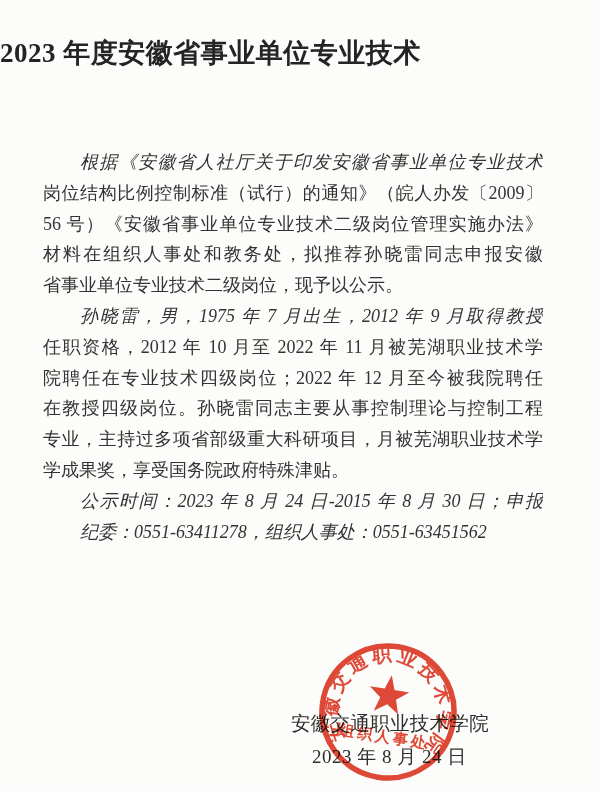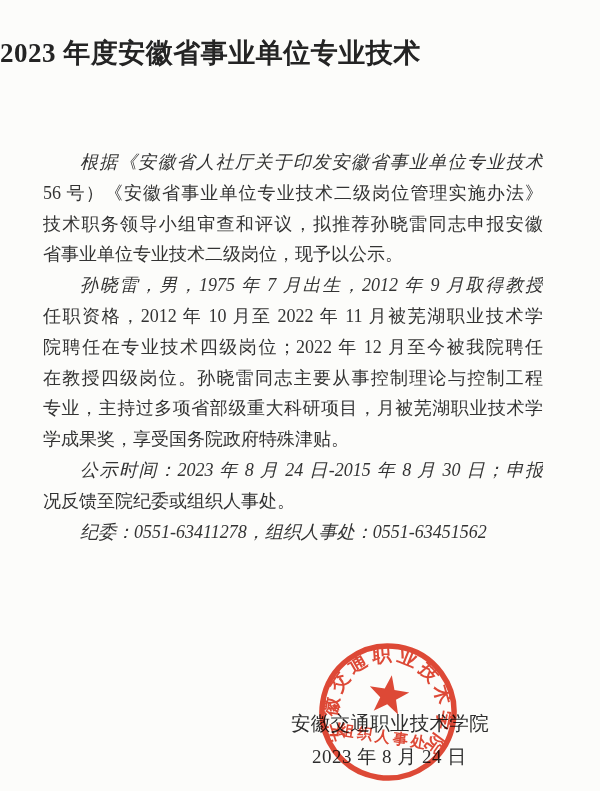--- a/index.html
+++ b/index.html
@@ -54,31 +54,31 @@
 <body>
 
 <div class="page">
 
   <div class="title">
     <div>2023 年度安徽省事业单位专业技术</div>
   </div>
 
   <div class="bodytext">
     <div class="bline ind">根据《安徽省人社厅关于印发安徽省事业单位专业技术</div>
+    <div class="bline">岗位结构比例控制标准（试行）的通知》（皖人办发〔2009〕</div>
     <div class="bline">56 号）《安徽省事业单位专业技术二级岗位管理实施办法》</div>
-    <div class="bline">技术职务领导小组审查和评议，拟推荐孙晓雷同志申报安徽</div>
+    <div class="bline">材料在组织人事处和教务处，拟推荐孙晓雷同志申报安徽</div>
     <div class="bline end">省事业单位专业技术二级岗位，现予以公示。</div>
     <div class="bline ind">孙晓雷，男，1975 年 7 月出生，2012 年 9 月取得教授</div>
     <div class="bline">任职资格，2012 年 10 月至 2022 年 11 月被芜湖职业技术学</div>
     <div class="bline">院聘任在专业技术四级岗位；2022 年 12 月至今被我院聘任</div>
     <div class="bline">在教授四级岗位。孙晓雷同志主要从事控制理论与控制工程</div>
     <div class="bline">专业，主持过多项省部级重大科研项目，月被芜湖职业技术学</div>
     <div class="bline end">学成果奖，享受国务院政府特殊津贴。</div>
     <div class="bline ind">公示时间：2023 年 8 月 24 日-2015 年 8 月 30 日；申报</div>
-    <div class="bline end">况反馈至院纪委或组织人事处。</div>
     <div class="bline ind end">纪委：0551-63411278，组织人事处：0551-63451562</div>
   </div>
 
   <div class="sig-org">安徽交通职业技术学院</div>
   <div class="sig-date">2023 年 8 月 24 日</div>
 
   <div class="seal">
     <svg viewBox="0 0 160 160" color="#de3a26">
       <g transform="rotate(9 80 80)">
         <circle cx="80" cy="80" r="66" fill="none" stroke="currentColor" stroke-width="5.5"></circle>

